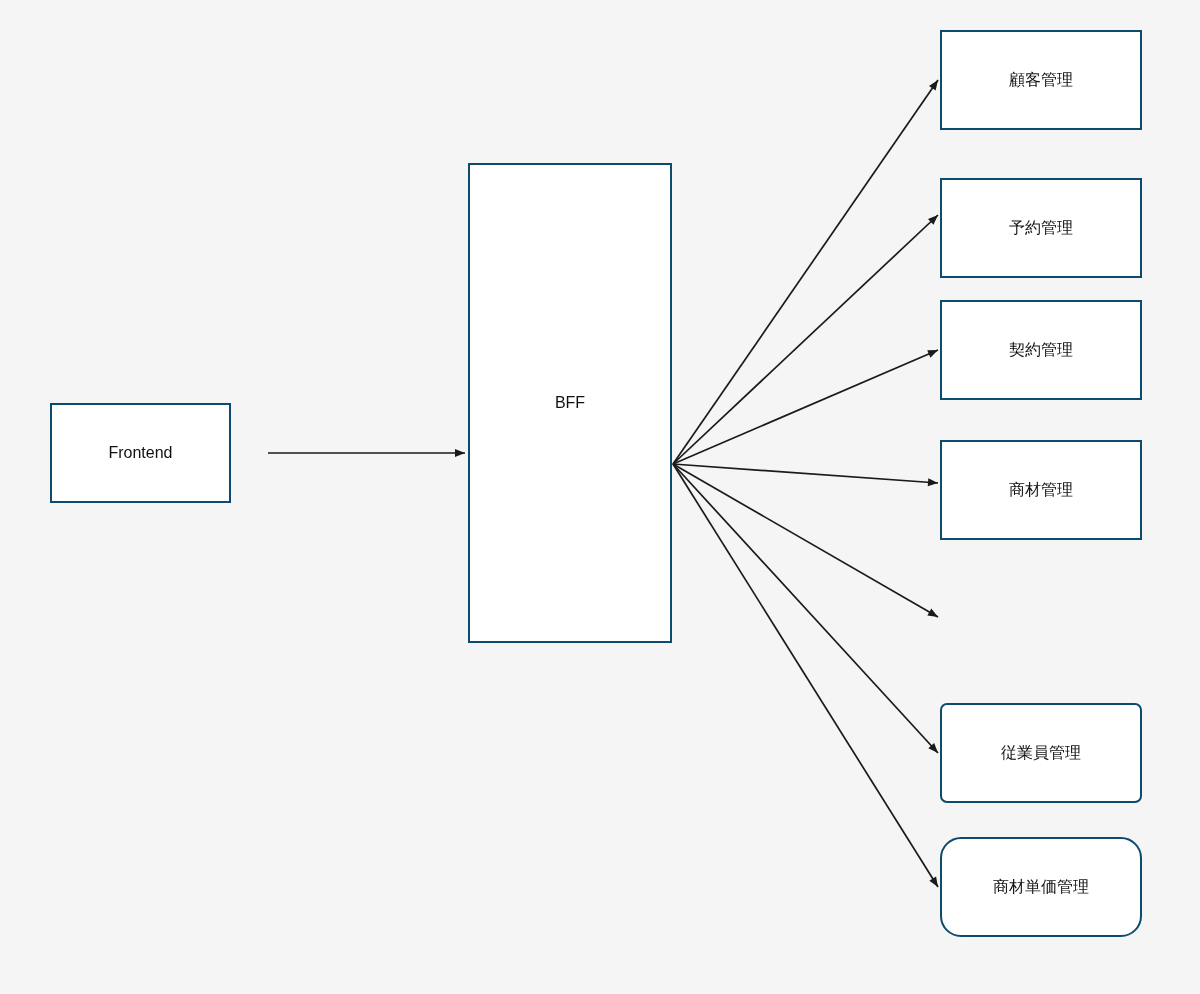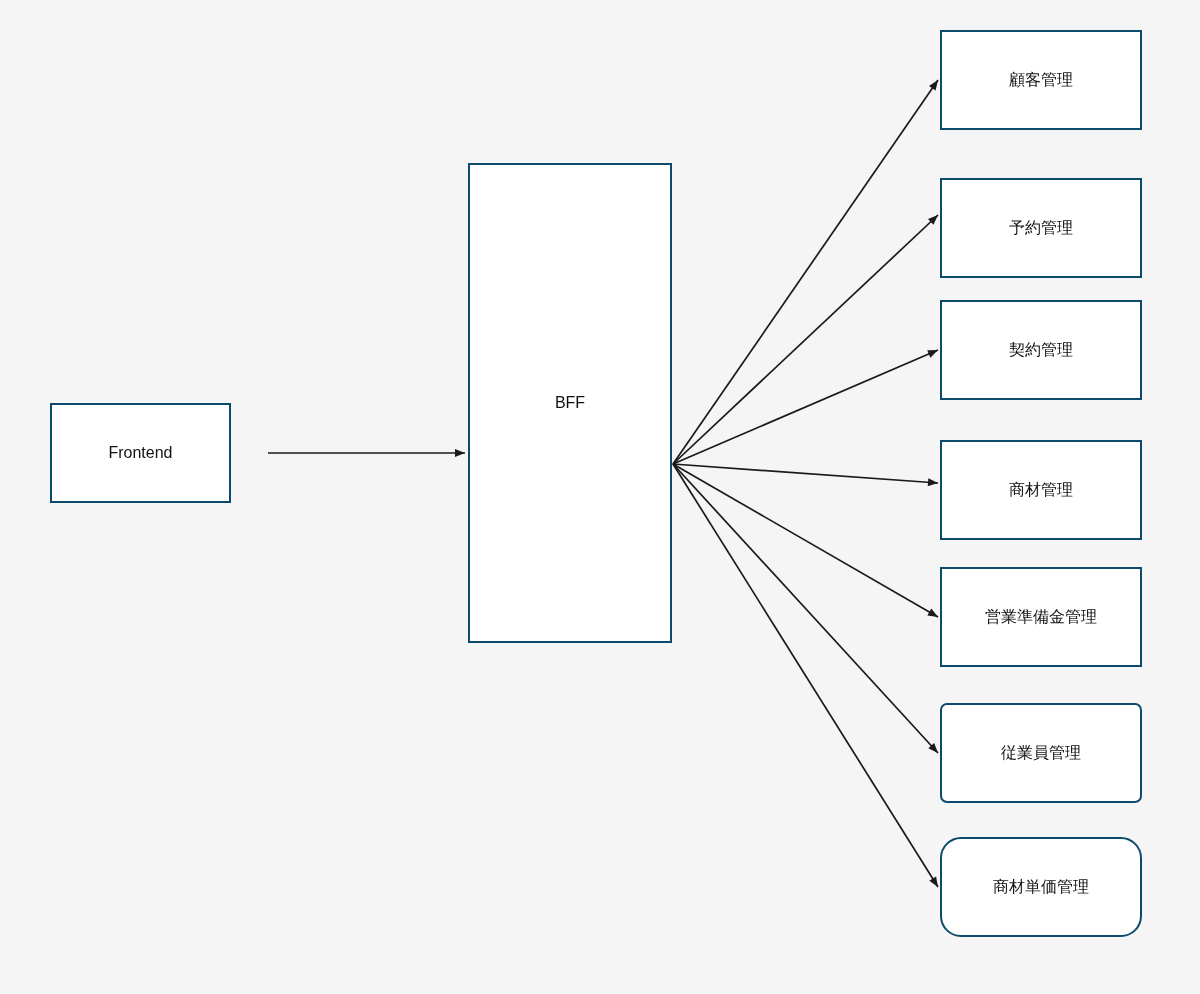--- a/index.html
+++ b/index.html
@@ -81,23 +81,20 @@
   </div>
 
   <div class="node n-svc n-svc-2">
     <span>契約管理</span>
   </div>
 
   <div class="node n-svc n-svc-3">
     <span>商材管理</span>
   </div>
 
-  <div class="node n-svc n-svc-4">
-    <span>営業準備金管理</span>
-  </div>
 
   <div class="node n-svc n-svc-5">
     <span>従業員管理</span>
   </div>
 
   <div class="node n-svc n-svc-6">
     <span>商材単価管理</span>
   </div>
 
 </div>

